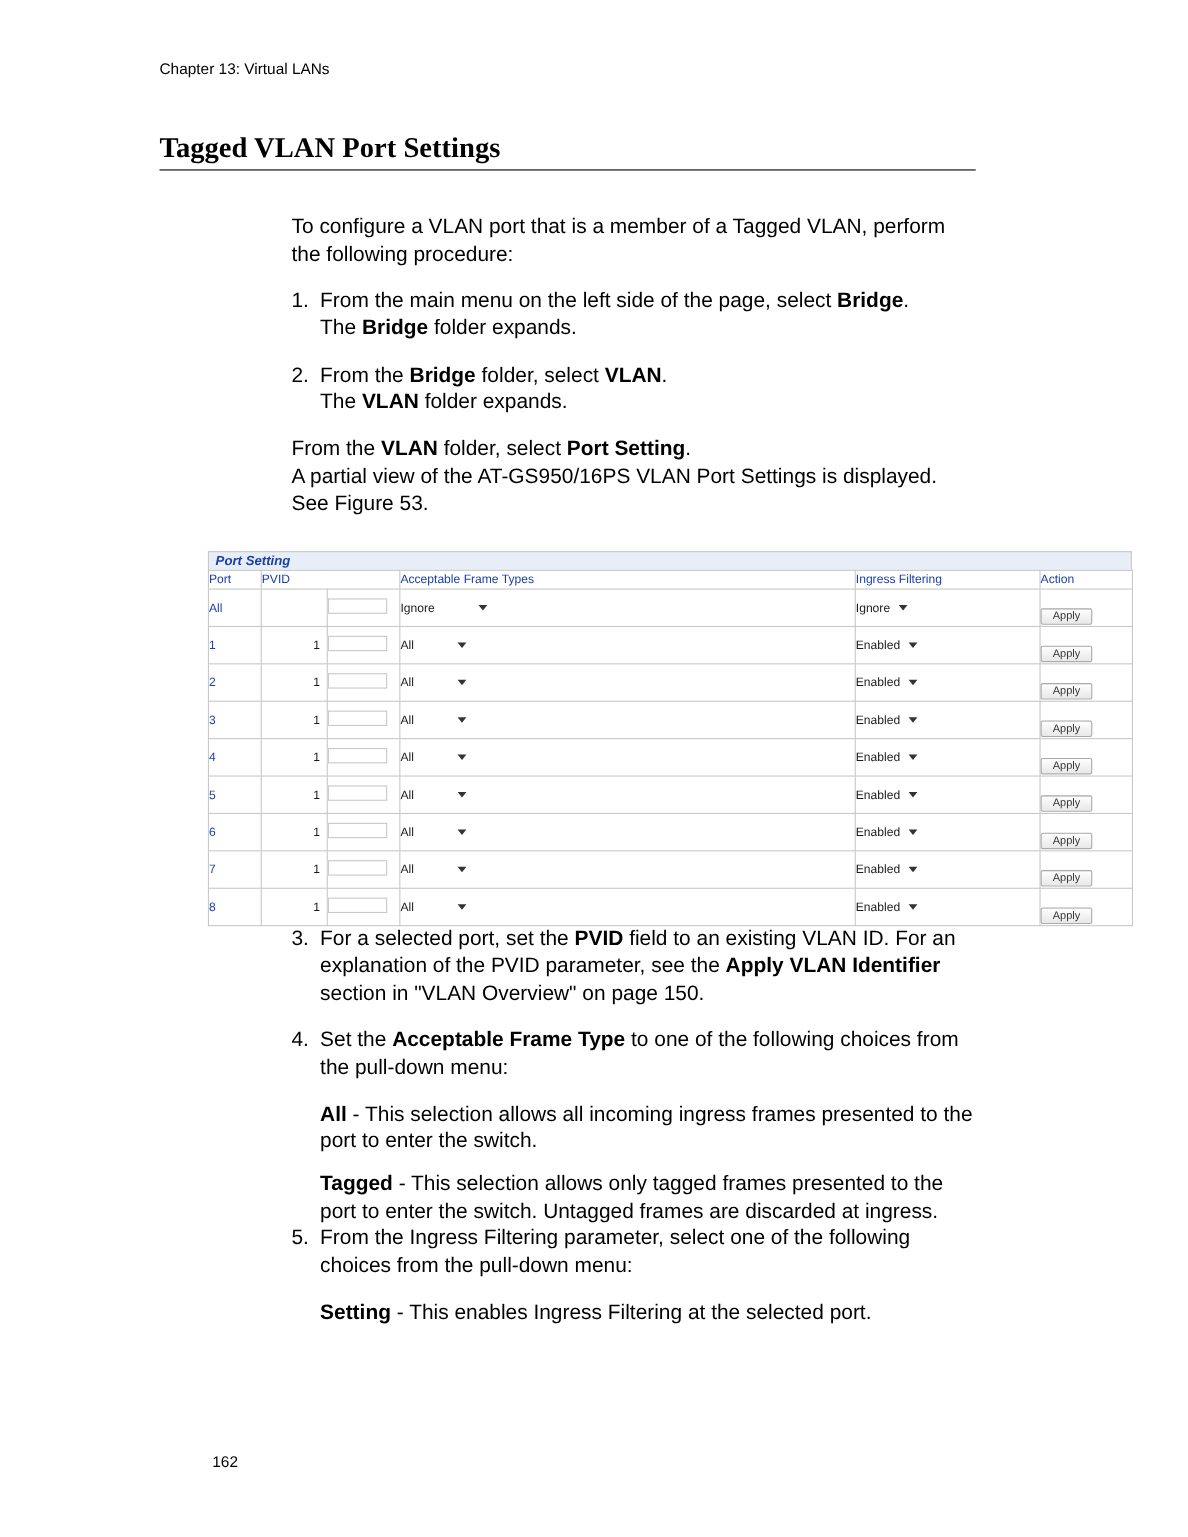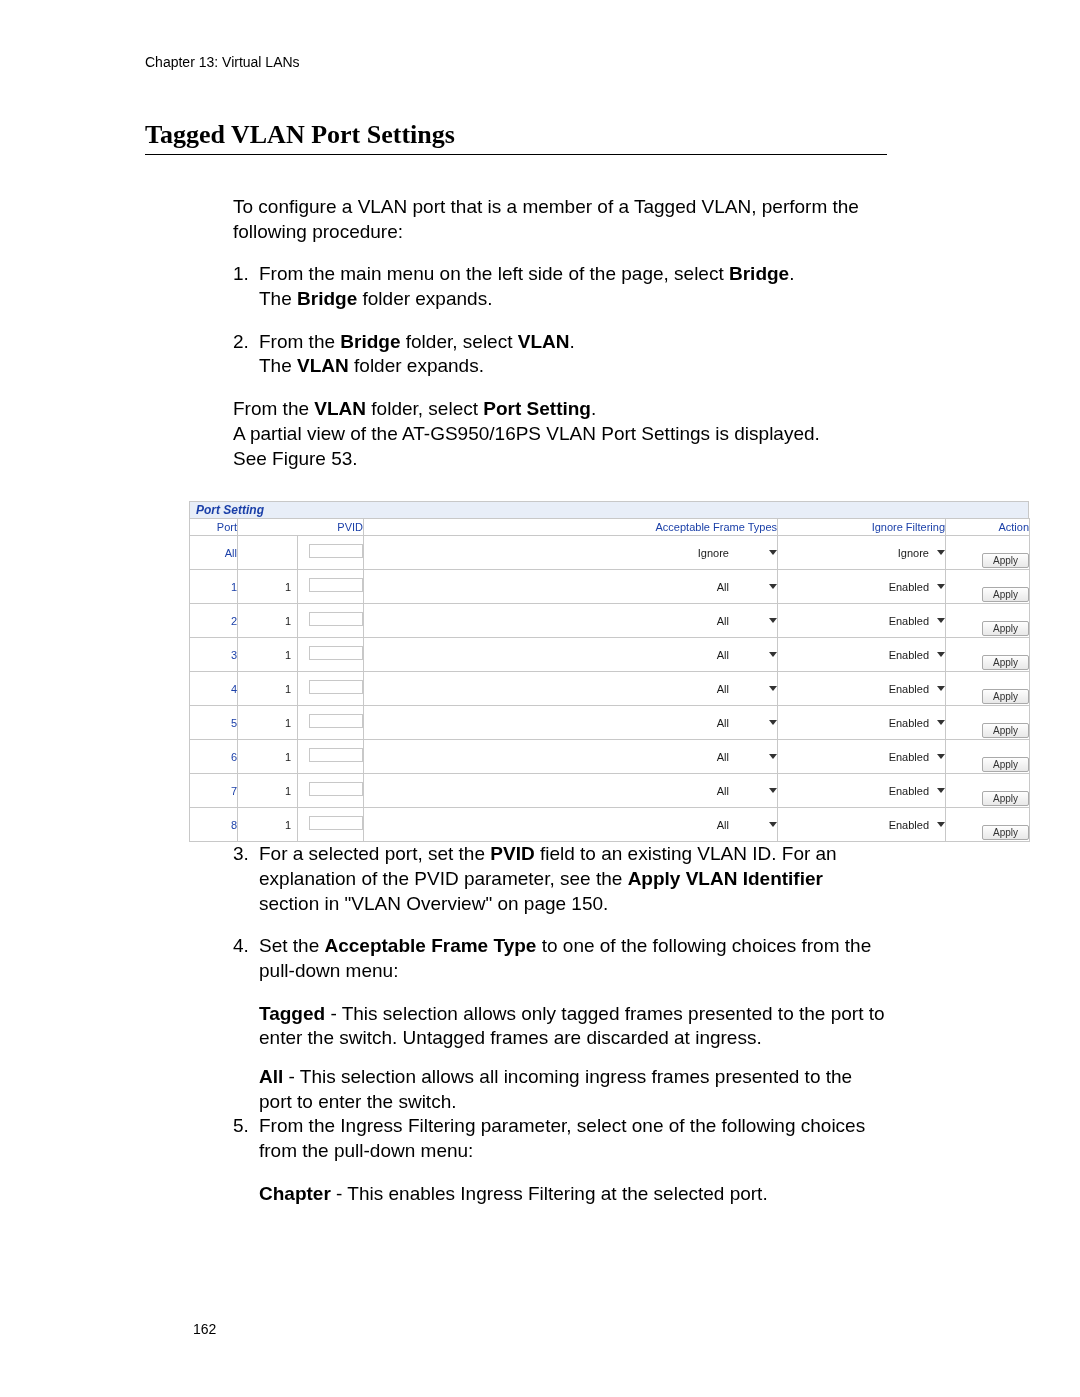--- a/index.html
+++ b/index.html
@@ -26,21 +26,21 @@
     font-weight: bold;
     margin-top: 50px;
     margin-bottom: 4px;
   }
   .hr {
     border: 0;
     border-top: 1px solid #000;
     margin: 0 0 40px 0;
   }
   .body-col {
-    margin-left: 88px;
+    margin-left: 120px;
     font-size: 19px;
     line-height: 1.3;
   }
   .para { margin: 0 0 18px 0; }
   .ol-item {
     display: flex;
     margin-bottom: 18px;
   }
   .ol-num {
     width: 26px;
@@ -80,21 +80,21 @@
     border-bottom: none;
   }
   table.ps {
     width: 100%;
     border-collapse: collapse;
     table-layout: fixed;
   }
   table.ps th, table.ps td {
     border: 1px solid #c8c8c8;
     padding: 1px 0;
-    text-align: right;
+    text-align: left;
     vertical-align: middle;
     height: 14px;
     line-height: 14px;
   }
   table.ps th {
     color: #1a3fa8;
     font-weight: normal;
     background: #fff;
     font-size: 11px;
   }
@@ -188,21 +188,21 @@
           <col class="col-pvidin">
         <col class="col-aft">
           <col class="col-if">
           <col class="col-act">
       </colgroup>
       <thead>
         <tr>
           <th>Port</th>
           <th colspan="2">PVID</th>
           <th>Acceptable Frame Types</th>
-          <th>Ignore Filtering</th>
+          <th>Ingress Filtering</th>
           <th>Action</th>
         </tr>
       </thead>
       <tbody id="ps-body">
           <tr>
             <td class="port">All</td>
             <td style="text-align: right; padding-right: 6px;"></td>
             <td><span class="pvid-input"></span></td>
             <td><span class="dd-wrap">
                 <span>Ignore</span>
@@ -340,32 +340,32 @@
       </div>
     </div>
 
     <div class="ol-item">
       <div class="ol-num">4.</div>
       <div class="ol-body">
         <span>Set the </span><b>Acceptable Frame Type</b><span> to one of the following choices from the pull-down menu:</span>
       </div>
     </div>
     <p class="subpara">
+      <b>All</b><span> - This selection allows all incoming ingress frames presented to the port to enter the switch.</span>
+    </p>
+    <p class="subpara">
       <b>Tagged</b><span> - This selection allows only tagged frames presented to the port to enter the switch. Untagged frames are discarded at ingress.</span>
     </p>
+
+    <div class="ol-item">
+      <div class="ol-num">5.</div>
+      <div class="ol-body">
+        <span>From the Ingress Filtering parameter, select one of the following choices from the pull-down menu:</span>
+      </div>
+    </div>
     <p class="subpara">
-      <b>All</b><span> - This selection allows all incoming ingress frames presented to the port to enter the switch.</span>
-    </p>
-
-    <div class="ol-item">
-      <div class="ol-num">5.</div>
-      <div class="ol-body">
-        <span>From the Ingress Filtering parameter, select one of the following choices from the pull-down menu:</span>
-      </div>
-    </div>
-    <p class="subpara">
-      <b>Chapter</b><span> - This enables Ingress Filtering at the selected port.</span>
+      <b>Setting</b><span> - This enables Ingress Filtering at the selected port.</span>
     </p>
 
   </div>
 
   <div class="page-num">162</div>
 </div>
 
 </body></html>

